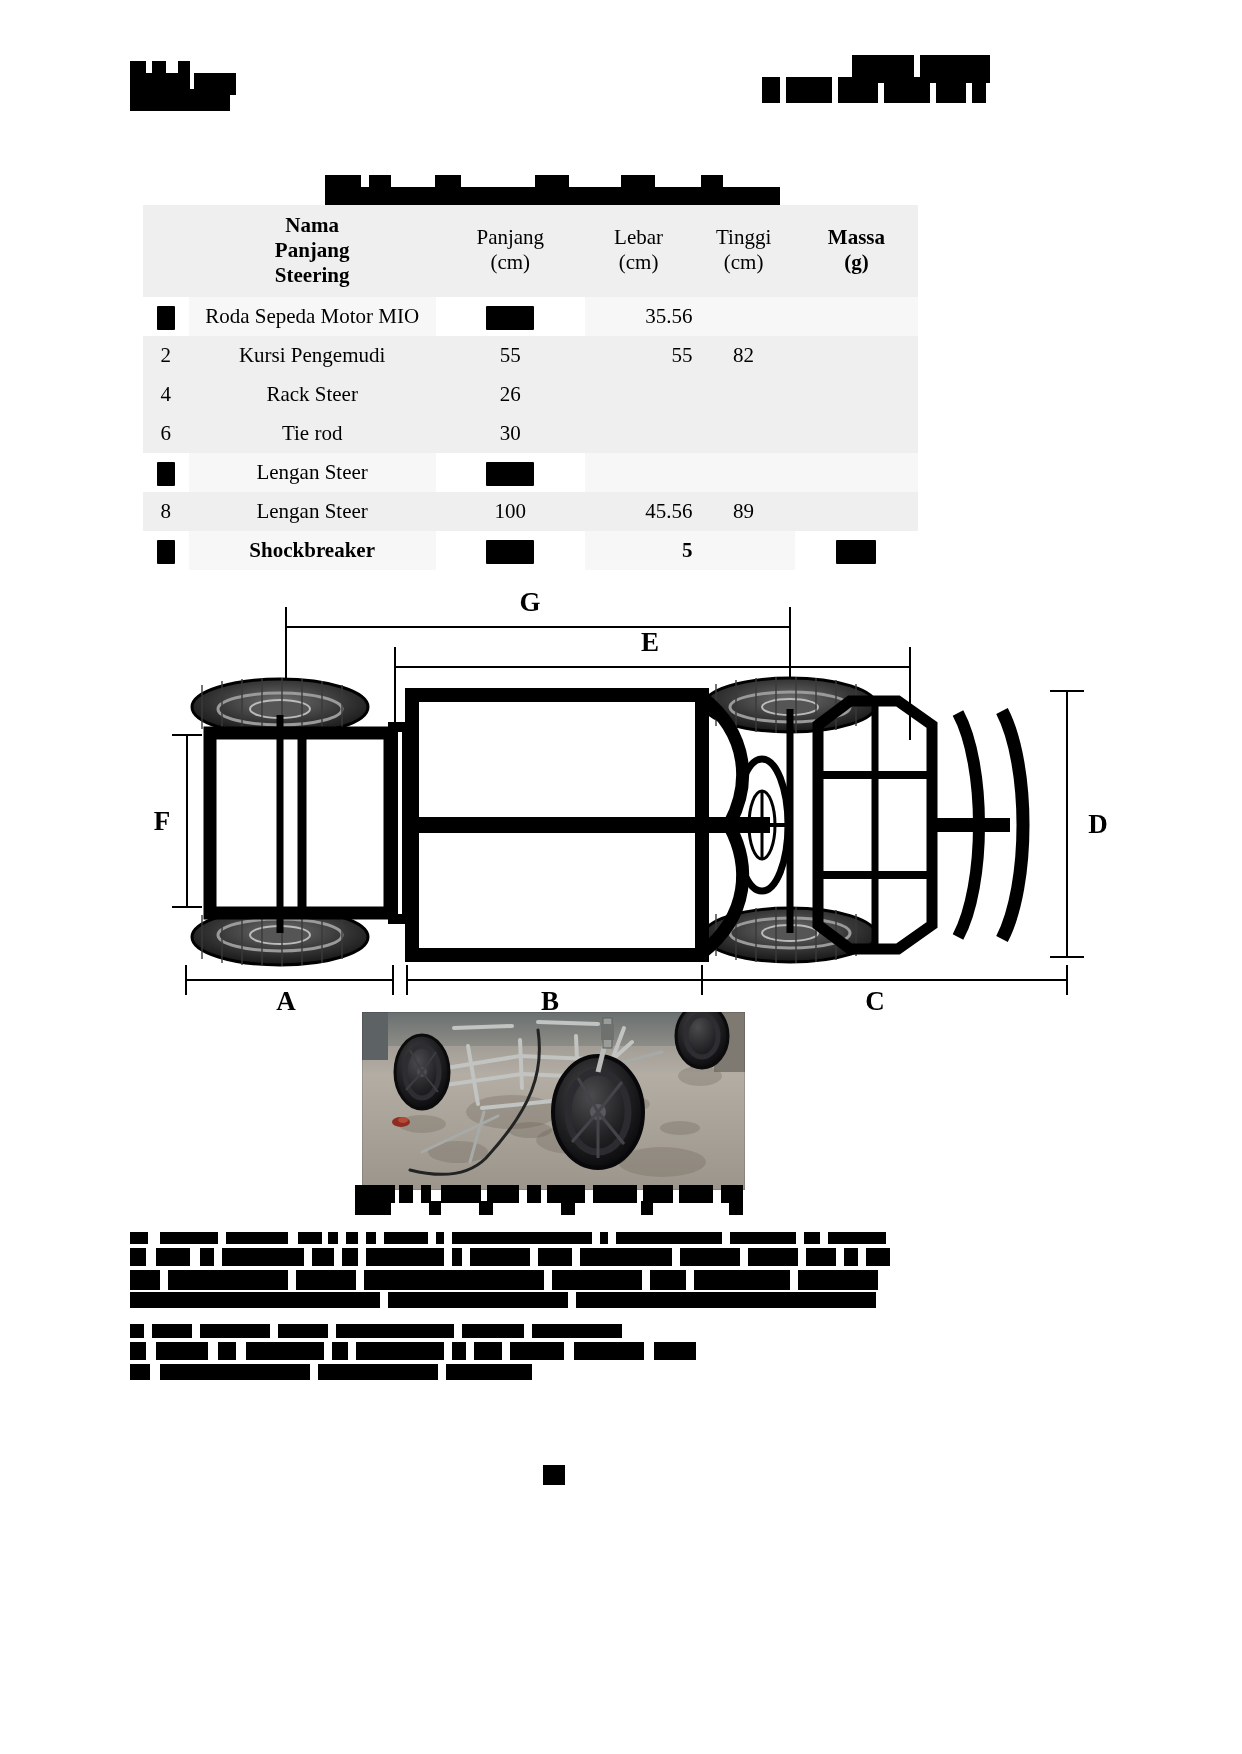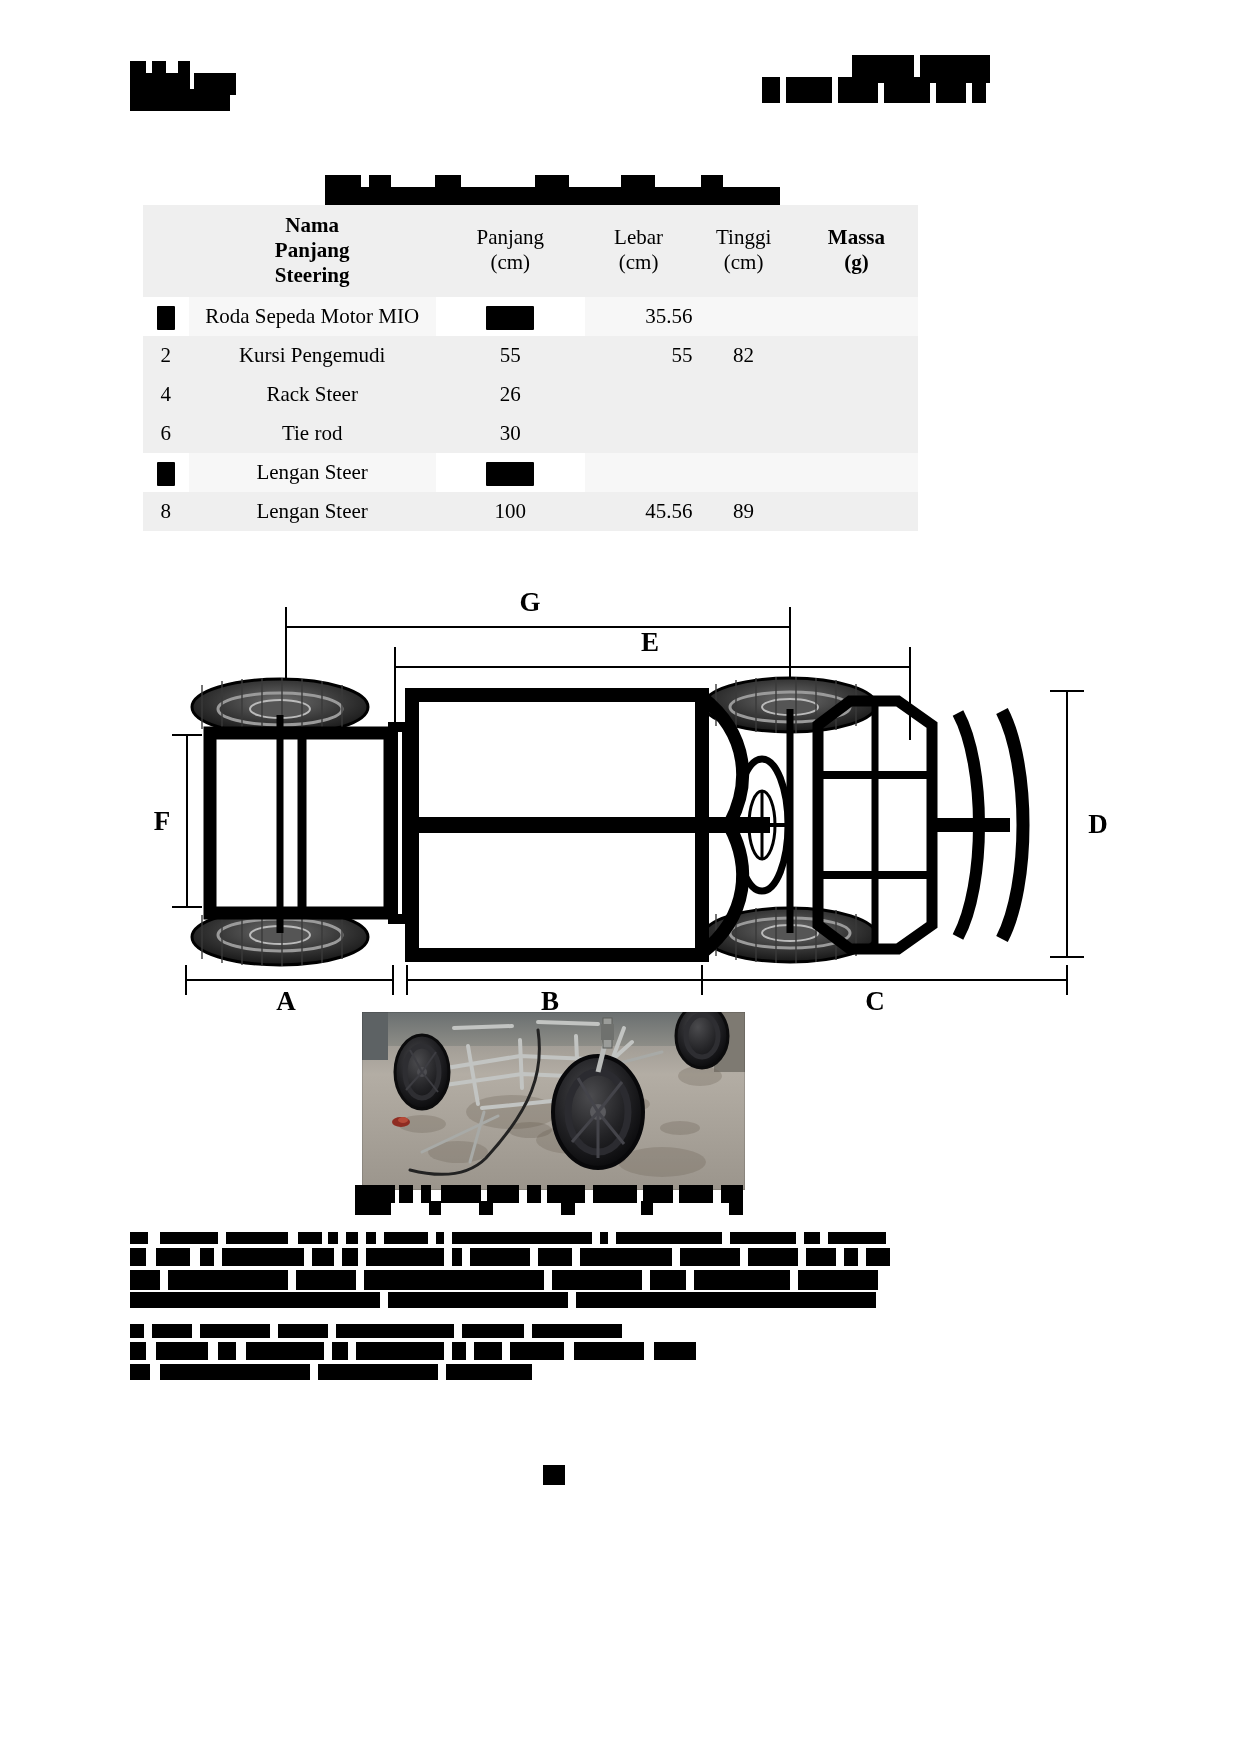--- a/index.html
+++ b/index.html
@@ -170,20 +170,28 @@
           <td class="col-tin"></td>
           <td class="col-mas"></td>
         </tr>
         <tr class="zebra-a">
           <td class="col-no">8</td>
           <td class="col-name">Lengan Steer</td>
           <td class="col-pan">100</td>
           <td class="col-leb">45.56</td>
           <td class="col-tin">89</td>
           <td class="col-mas"></td>
+        </tr>
+        <tr class="zebra-b bold-row">
+          <td class="col-no" style="background: rgb(255, 255, 255);"><span class="redact" style="width: 18px; height: 24px;"></span></td>
+          <td class="col-name">Shockbreaker</td>
+          <td class="col-pan" style="background: rgb(255, 255, 255);"><span class="redact" style="width: 48px; height: 24px;"></span></td>
+          <td class="col-leb">5</td>
+          <td class="col-tin"></td>
+          <td class="col-mas" style="background: rgb(255, 255, 255);"><span class="redact" style="width: 40px; height: 24px;"></span></td>
         </tr>
       </tbody>
   </table>
 
   <div id="diagram">
     <svg width="960" height="430" viewBox="0 0 960 430" xmlns="http://www.w3.org/2000/svg">
       <defs>
         <radialGradient id="tireG" cx="50%" cy="40%" r="62%">
           <stop offset="0%" stop-color="#6d6d6d"></stop>
           <stop offset="55%" stop-color="#3a3a3a"></stop>

